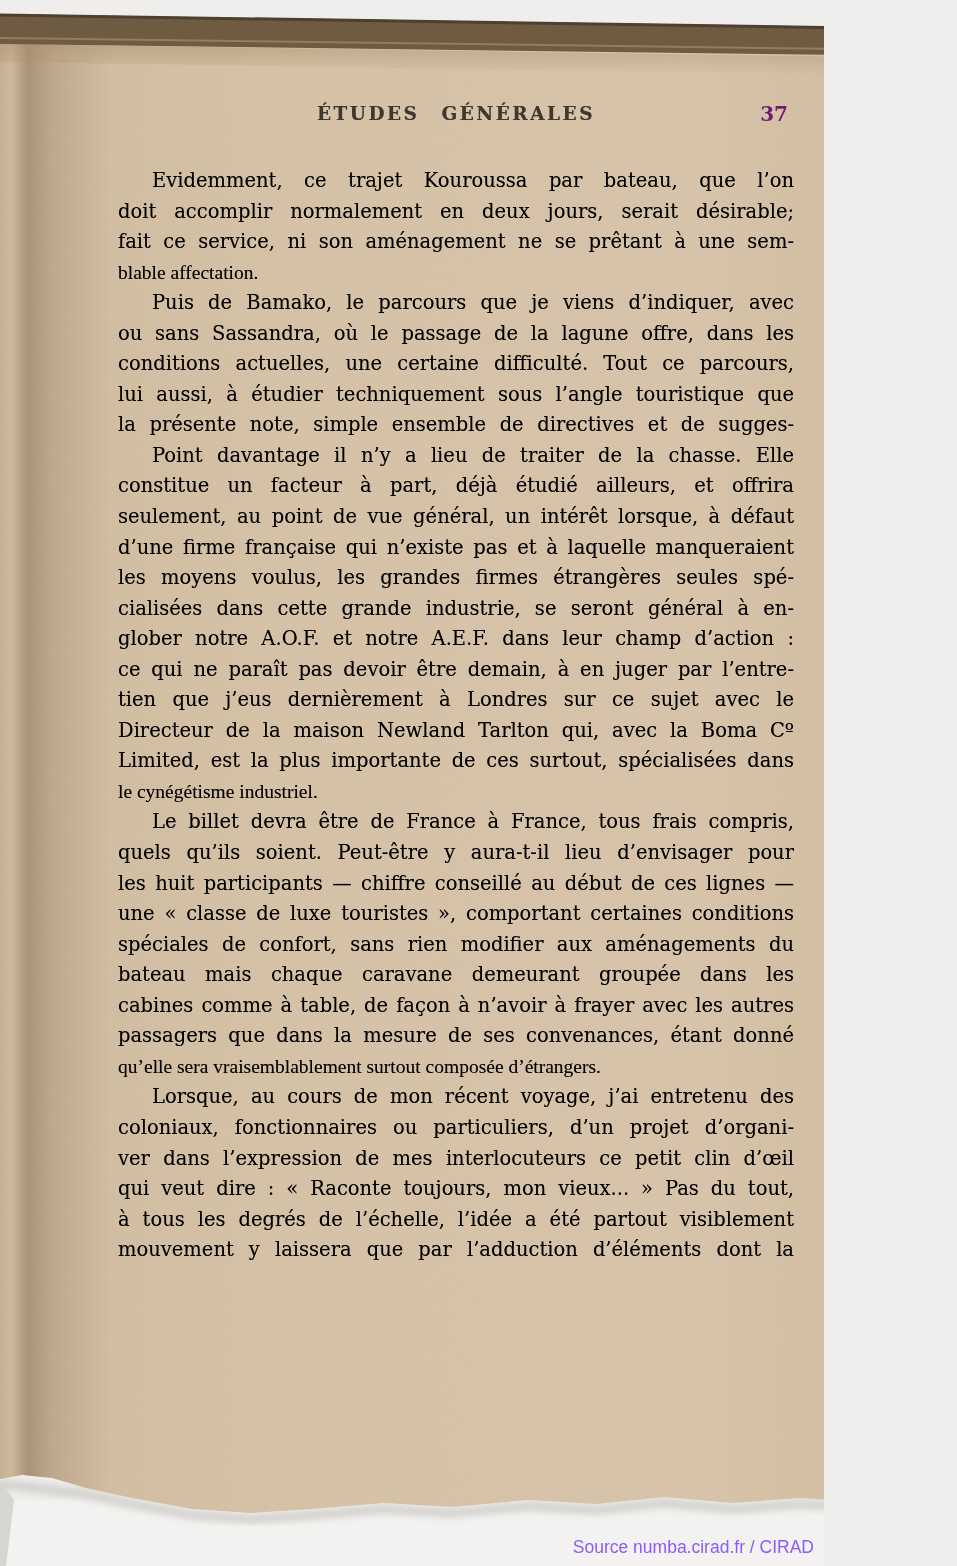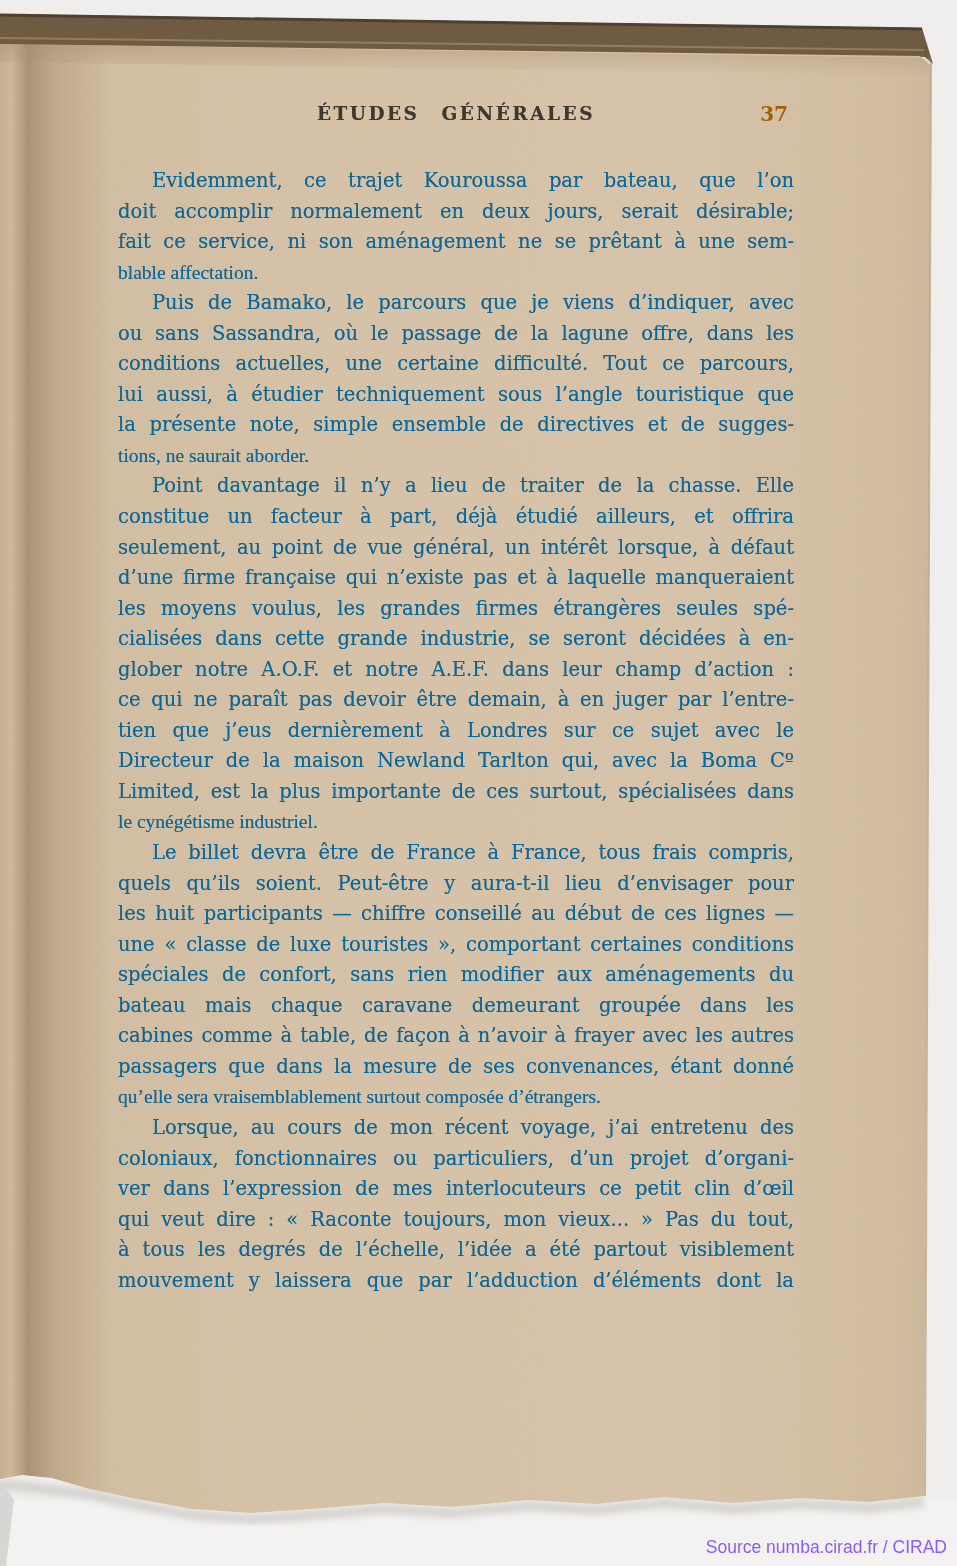--- a/index.html
+++ b/index.html
@@ -1,32 +1,32 @@
 <!DOCTYPE html>
 <html><head>
 <meta charset="utf-8">
 <style>
   html, body { margin: 0; padding: 0; }
   body { width: 957px; height: 1566px; background: #efeeec; font-family: "DejaVu Serif", "Liberation Serif", serif; }
-  .stage { position: relative; width: 957px; height: 1566px; overflow: hidden; }
+  .stage { position: relative; width: 824px; height: 1566px; overflow: hidden; }
   .stage svg.scan { position: absolute; left: 0; top: 0; }
 
   .running-title {
     position: absolute; left: 120px; top: 103px; width: 672px;
     text-align: center; font-size: 18.5px; font-weight: bold;
     letter-spacing: 2.5px; word-spacing: 13px; color: #3e382f;
     text-shadow: 0 0 0.5px rgba(62,56,47,.6);
   }
   .page-number {
     position: absolute; left: 700px; top: 102px; width: 88px;
-    text-align: right; font-size: 20px; font-weight: bold; color: #a16207;
+    text-align: right; font-size: 20px; font-weight: bold; color: #701a75;
   }
   .textblock {
     position: absolute; left: 118px; top: 166px; width: 676px;
-    font-size: 19.5px; color: #0369a1;
+    font-size: 19.5px; color: #000000;
     text-shadow: 0 0 0.5px rgba(70,60,50,.55);
   }
   .para { margin: 0; }
   .line {
     height: 30.55px; line-height: 30.55px; overflow: hidden;
     text-align: justify; text-align-last: justify;
   }
   .line.first { text-indent: 34px; }
   .line.lastline { text-align-last: left; font-family: Liberation Serif, serif; }
   .line i { font-style: italic; }
@@ -105,29 +105,28 @@
         <div class="line">doit accomplir normalement en deux jours, serait désirable;</div>
         <div class="line">fait ce service, ni son aménagement ne se prêtant à une sem-</div>
         <div class="line lastline">blable affectation.</div>
       </div>
       <div class="para">
         <div class="line first">Puis de Bamako, le parcours que je viens d’indiquer, avec</div>
         <div class="line">ou sans Sassandra, où le passage de la lagune offre, dans les</div>
         <div class="line">conditions actuelles, une certaine difficulté. Tout ce parcours,</div>
         <div class="line">lui aussi, à étudier techniquement sous l’angle touristique que</div>
         <div class="line">la présente note, simple ensemble de directives et de sugges-</div>
-        <div class="line lastline">tions, ne saurait aborder.</div>
       </div>
       <div class="para">
         <div class="line first">Point davantage il n’y a lieu de traiter de la chasse. Elle</div>
         <div class="line">constitue un facteur à part, déjà étudié ailleurs, et offrira</div>
         <div class="line">seulement, au point de vue général, un intérêt lorsque, à défaut</div>
         <div class="line">d’une firme française qui n’existe pas et à laquelle manqueraient</div>
         <div class="line">les moyens voulus, les grandes firmes étrangères seules spé-</div>
-        <div class="line">cialisées dans cette grande industrie, se seront décidées à en-</div>
+        <div class="line">cialisées dans cette grande industrie, se seront général à en-</div>
         <div class="line">glober notre A.O.F. et notre A.E.F. dans leur champ d’action :</div>
         <div class="line">ce qui ne paraît pas devoir être demain, à en juger par l’entre-</div>
         <div class="line">tien que j’eus dernièrement à Londres sur ce sujet avec le</div>
         <div class="line">Directeur de la maison Newland Tarlton qui, avec la Boma Cº</div>
         <div class="line">Limited, est la plus importante de ces surtout, spécialisées dans</div>
         <div class="line lastline">le cynégétisme industriel.</div>
       </div>
       <div class="para">
         <div class="line first">Le billet devra être de France à France, tous frais compris,</div>
         <div class="line">quels qu’ils soient. Peut-être y aura-t-il lieu d’envisager pour</div>

